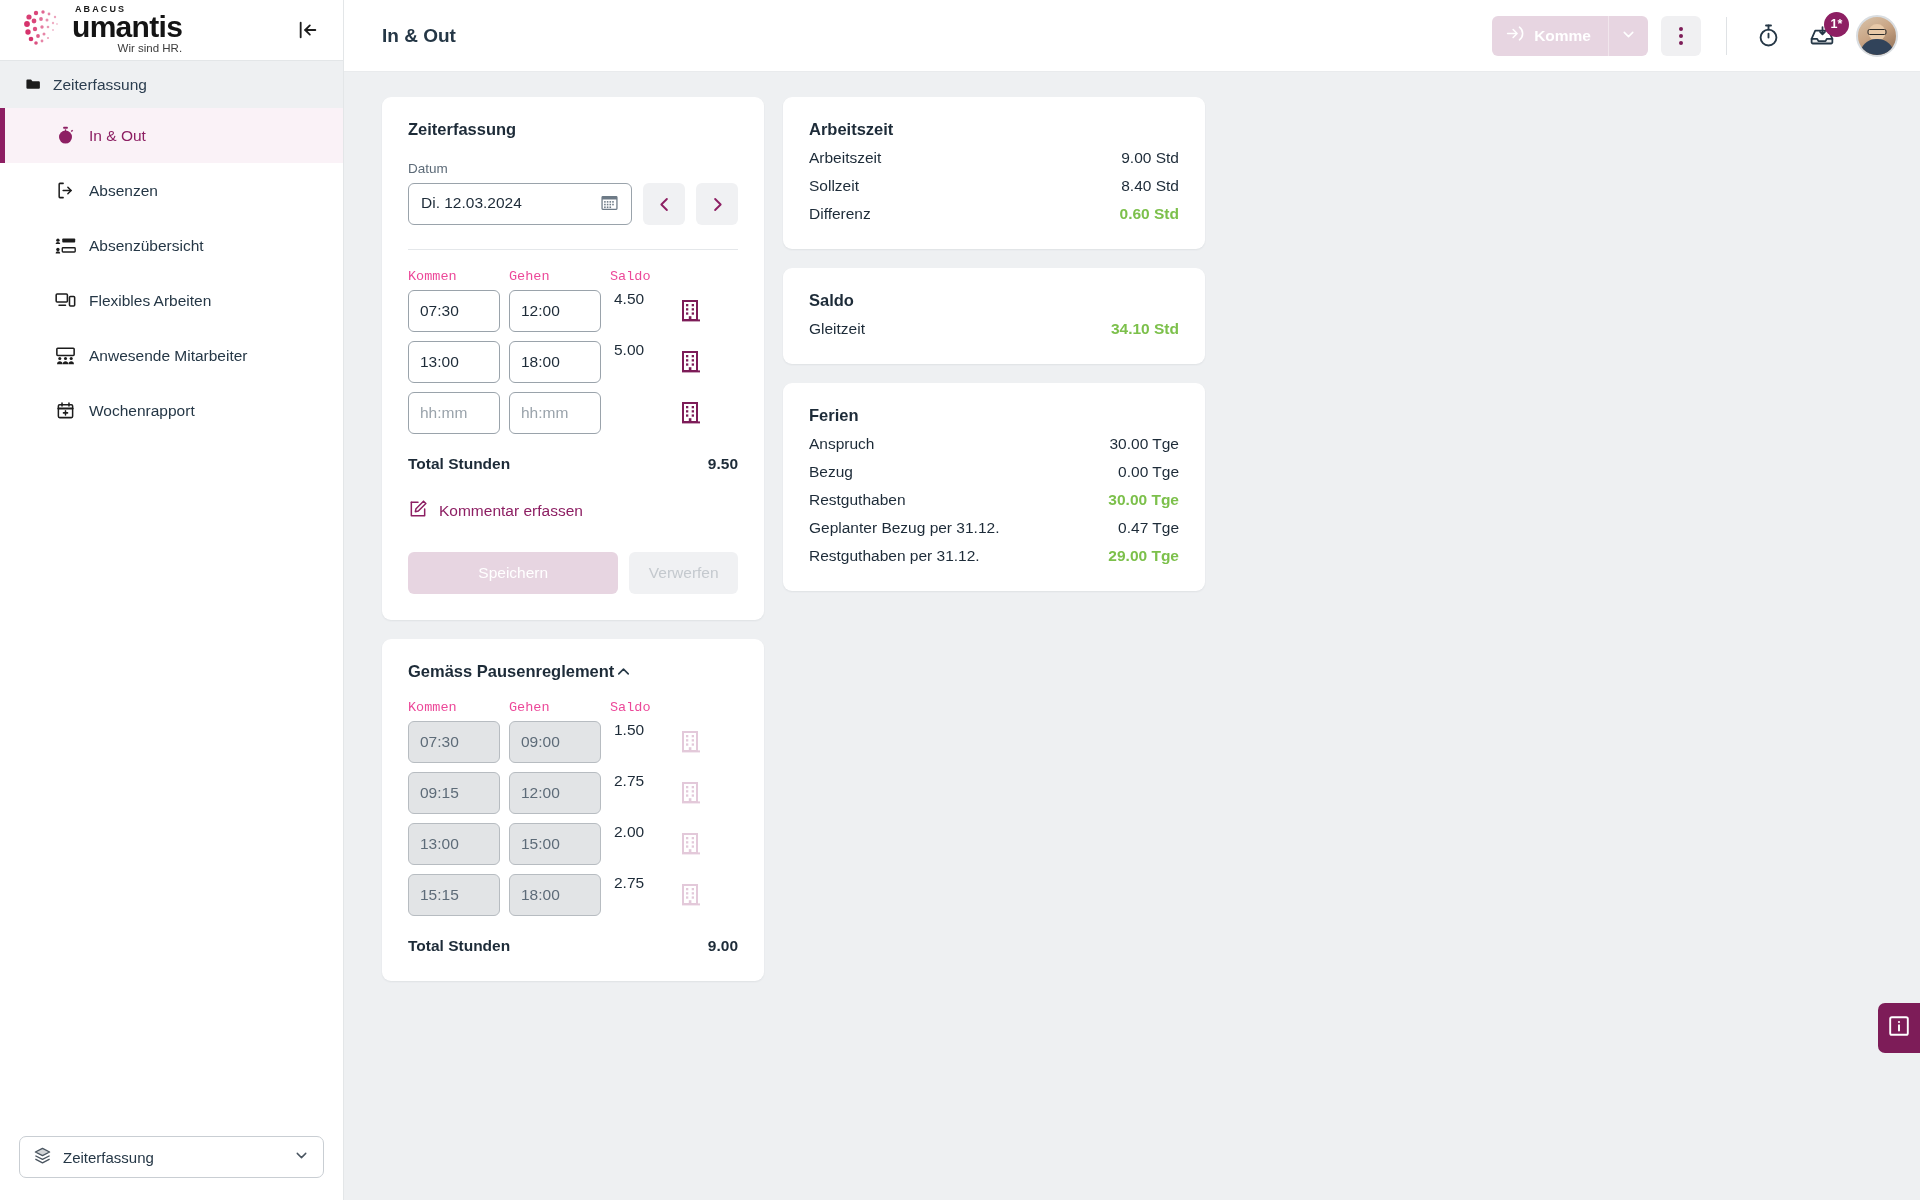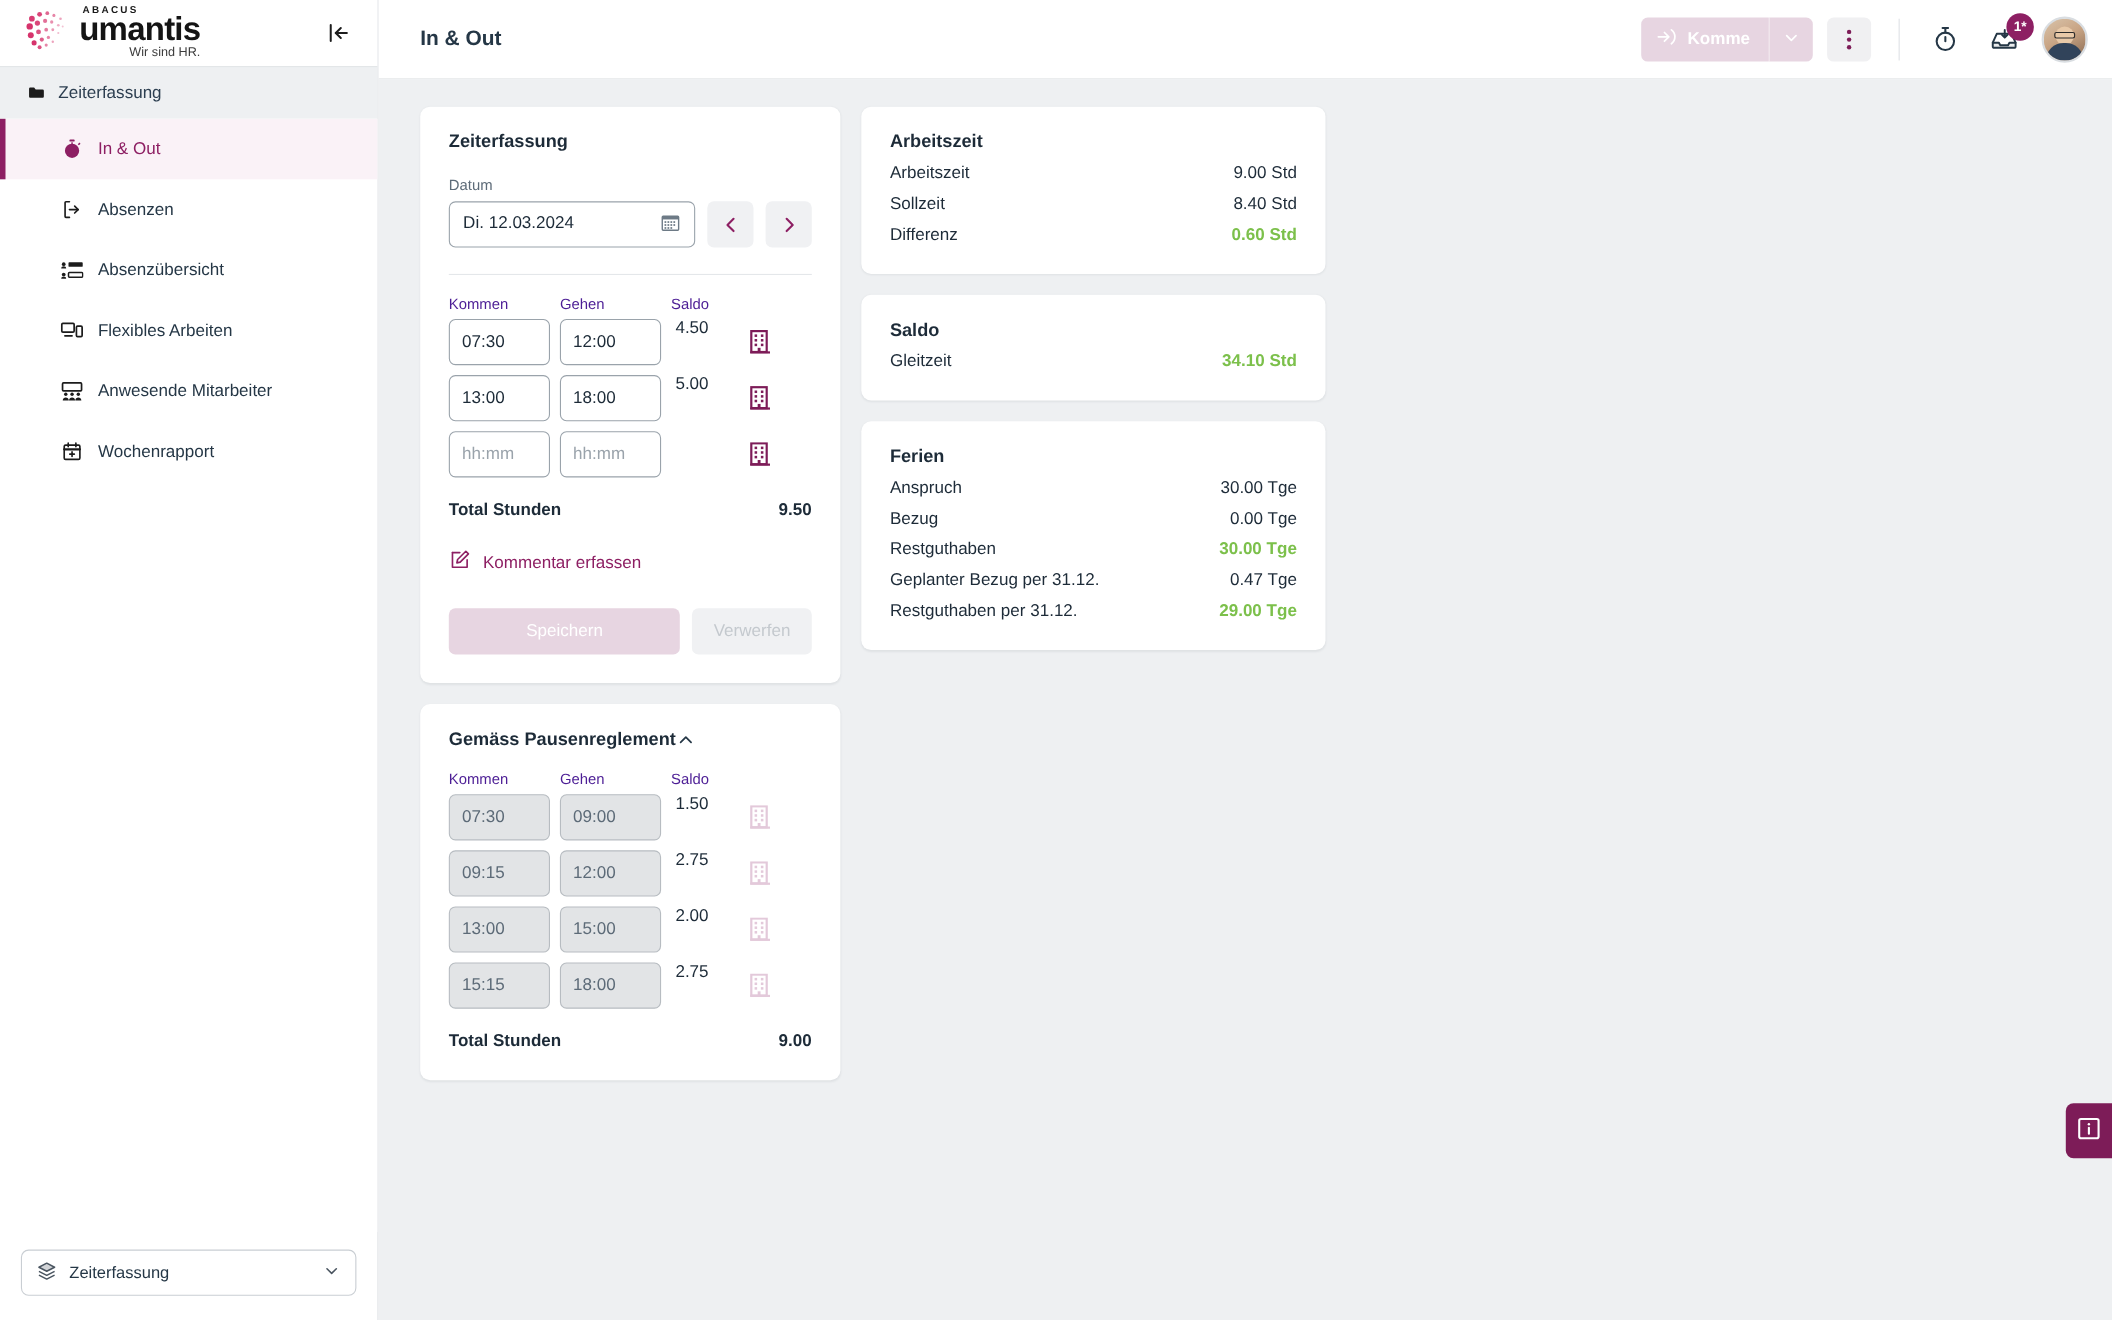--- a/index.html
+++ b/index.html
@@ -147,21 +147,21 @@
   }
   .date-input .cal { margin-left: auto; color: #6d7a86; display:flex; }
   .nav-btn {
     width: 42px; height: 42px; background: #f0f1f3; border: none; border-radius: 6px;
     display: flex; align-items: center; justify-content: center; color: #8d1f63; cursor: pointer;
   }
 
   .hr { height: 1px; background: #e4e7ea; margin: 24px 0 0 0; }
 
   .cols-head { display: flex; margin-top: 19px; margin-bottom: 6px; }
-  .ch { font-size: 13.5px; color: #4c1d95; }
+  .ch { font-size: 13.5px; color: #ec4899; font-family: Liberation Mono, monospace; }
   .ch.k { width: 92px; }
   .ch.g { width: 92px; margin-left: 9px; }
   .ch.s { margin-left: 9px; }
 
   .time-row { display: flex; margin-bottom: 9px; }
   .t-input {
     width: 92px; height: 42px; border: 1px solid #9aa3ab; border-radius: 6px;
     font-size: 15.5px; color: #1d2b38; padding: 0 11px; background: #fff;
     font-family: "Liberation Sans", sans-serif; outline: none;
   }

